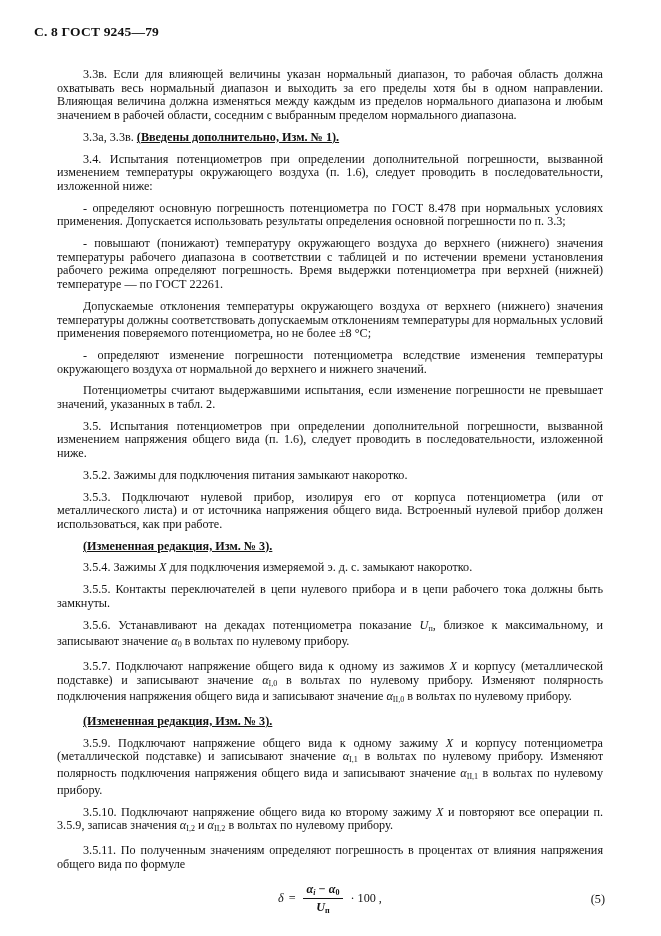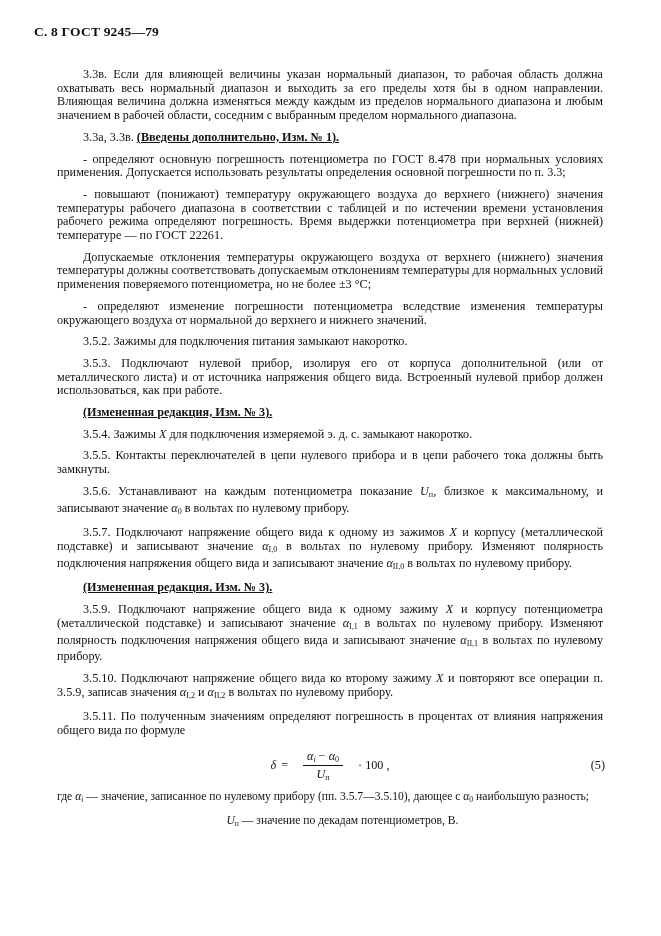--- a/index.html
+++ b/index.html
@@ -18,43 +18,46 @@
   }
   p.para { margin:8px; text-indent:26px; text-align:justify; }
   p.gde1 { margin:8px; text-indent:0; text-align:justify; font-size:11.6px; }
   p.gde2 { margin:0 0 0 25px; text-indent:0; text-align:center; font-size:11.6px; }
   p.gde3 { margin:0 0 0 44px; text-indent:0; text-align:left; font-size:12.2px; }
   .b { font-weight:bold;text-decoration:underline; }
   .i { font-style:italic; }
   .sub { font-size:0.66em; vertical-align:-0.25em; }
   .formula-row { position:relative; text-align:center; margin:11px 0 7px; line-height:normal; }
   .eq-body { display:inline-flex; align-items:center; gap:5px; font-size:12.2px; }
-  .frac { display:inline-block; text-align:center; margin:0 10px; }
+  .frac { display:inline-block; text-align:center; margin:0 2px;font-weight:bold; }
   .fnum { display:block; padding:0 4px 1px; border-bottom:1px solid #121212; }
   .fden { display:block; padding-top:1px; }
   .eq-number { position:absolute; right:6px; top:50%; transform:translateY(-50%); font-size:12.2px; }
 </style>
 </head>
 <body>
 
 <div class="page">
   <div class="header">С. 8 ГОСТ 9245—79</div>
   <div class="content">
       <p class="para"><span>3.3в. Если для влияющей величины указан нормальный диапазон, то рабочая область должна охватывать весь нормальный диапазон и выходить за его пределы хотя бы в одном направлении. Влияющая величина должна изменяться между каждым из пределов нормального диапазона и любым значением в рабочей области, соседним с выбранным пределом нормального диапазона.</span></p>
       <p class="para"><span>3.3а, 3.3в. </span><span class="b">(Введены дополнительно, Изм. № 1).</span></p>
+      <p class="para"><span>3.4. Испытания потенциометров при определении дополнительной погрешности, вызванной изменением температуры окружающего воздуха (п. 1.6), следует проводить в последовательности, изложенной ниже:</span></p>
       <p class="para"><span>- определяют основную погрешность потенциометра по ГОСТ 8.478 при нормальных условиях применения. Допускается использовать результаты определения основной погрешности по п. 3.3;</span></p>
       <p class="para"><span>- повышают (понижают) температуру окружающего воздуха до верхнего (нижнего) значения температуры рабочего диапазона в соответствии с таблицей и по истечении времени установления рабочего режима определяют погрешность. Время выдержки потенциометра при верхней (нижней) температуре — по ГОСТ 22261.</span></p>
-      <p class="para"><span>Допускаемые отклонения температуры окружающего воздуха от верхнего (нижнего) значения температуры должны соответствовать допускаемым отклонениям температуры для нормальных условий применения поверяемого потенциометра, но не более ±3 °С;</span></p>
+      <p class="para"><span>Допускаемые отклонения температуры окружающего воздуха от верхнего (нижнего) значения температуры должны соответствовать допускаемым отклонениям температуры для нормальных условий применения поверяемого потенциометра, но не более ±8 °С;</span></p>
       <p class="para"><span>- определяют изменение погрешности потенциометра вследствие изменения температуры окружающего воздуха от нормальной до верхнего и нижнего значений.</span></p>
+      <p class="para"><span>Потенциометры считают выдержавшими испытания, если изменение погрешности не превышает значений, указанных в табл. 2.</span></p>
+      <p class="para"><span>3.5. Испытания потенциометров при определении дополнительной погрешности, вызванной изменением напряжения общего вида (п. 1.6), следует проводить в последовательности, изложенной ниже.</span></p>
       <p class="para"><span>3.5.2. Зажимы для подключения питания замыкают накоротко.</span></p>
-      <p class="para"><span>3.5.3. Подключают нулевой прибор, изолируя его от корпуса дополнительной (или от металлического листа) и от источника напряжения общего вида. Встроенный нулевой прибор должен использоваться, как при работе.</span></p>
+      <p class="para"><span>3.5.3. Подключают нулевой прибор, изолируя его от корпуса потенциометра (или от металлического листа) и от источника напряжения общего вида. Встроенный нулевой прибор должен использоваться, как при работе.</span></p>
       <p class="para"><span class="b">(Измененная редакция, Изм. № 3).</span></p>
       <p class="para"><span>3.5.4. Зажимы </span><span class="i">X</span><span> для подключения измеряемой э. д. с. замыкают накоротко.</span></p>
       <p class="para"><span>3.5.5. Контакты переключателей в цепи нулевого прибора и в цепи рабочего тока должны быть замкнуты.</span></p>
-      <p class="para"><span>3.5.6. Устанавливают на каждым потенциометра показание </span><span class="i">U</span><span class="sub">п</span><span>, близкое к максимальному, и записывают значение </span><span class="i">α</span><span class="sub">0</span><span> в вольтах по нулевому прибору.</span></p>
+      <p class="para"><span>3.5.6. Устанавливают на декадах потенциометра показание </span><span class="i">U</span><span class="sub">п</span><span>, близкое к максимальному, и записывают значение </span><span class="i">α</span><span class="sub">0</span><span> в вольтах по нулевому прибору.</span></p>
       <p class="para"><span>3.5.7. Подключают напряжение общего вида к одному из зажимов </span><span class="i">X</span><span> и корпусу (металлической подставке) и записывают значение </span><span class="i">α</span><span class="sub">I,0</span><span> в вольтах по нулевому прибору. Изменяют полярность подключения напряжения общего вида и записывают значение </span><span class="i">α</span><span class="sub">II,0</span><span> в вольтах по нулевому прибору.</span></p>
       <p class="para"><span class="b">(Измененная редакция, Изм. № 3).</span></p>
       <p class="para"><span>3.5.9. Подключают напряжение общего вида к одному зажиму </span><span class="i">X</span><span> и корпусу потенциометра (металлической подставке) и записывают значение </span><span class="i">α</span><span class="sub">I,1</span><span> в вольтах по нулевому прибору. Изменяют полярность подключения напряжения общего вида и записывают значение </span><span class="i">α</span><span class="sub">II,1</span><span> в вольтах по нулевому прибору.</span></p>
       <p class="para"><span>3.5.10. Подключают напряжение общего вида ко второму зажиму </span><span class="i">X</span><span> и повторяют все операции п. 3.5.9, записав значения </span><span class="i">α</span><span class="sub">I,2</span><span> и </span><span class="i">α</span><span class="sub">II,2</span><span> в вольтах по нулевому прибору.</span></p>
       <p class="para"><span>3.5.11. По полученным значениям определяют погрешность в процентах от влияния напряжения общего вида по формуле</span></p>
       <div class="formula-row"><span class="eq-body">
           <span class="i">δ</span>
           <span>=</span>
           <span class="frac">
             <span class="fnum"><span class="i">α</span><span class="i sub">i</span><span> − </span><span class="i">α</span><span class="sub">0</span></span>

